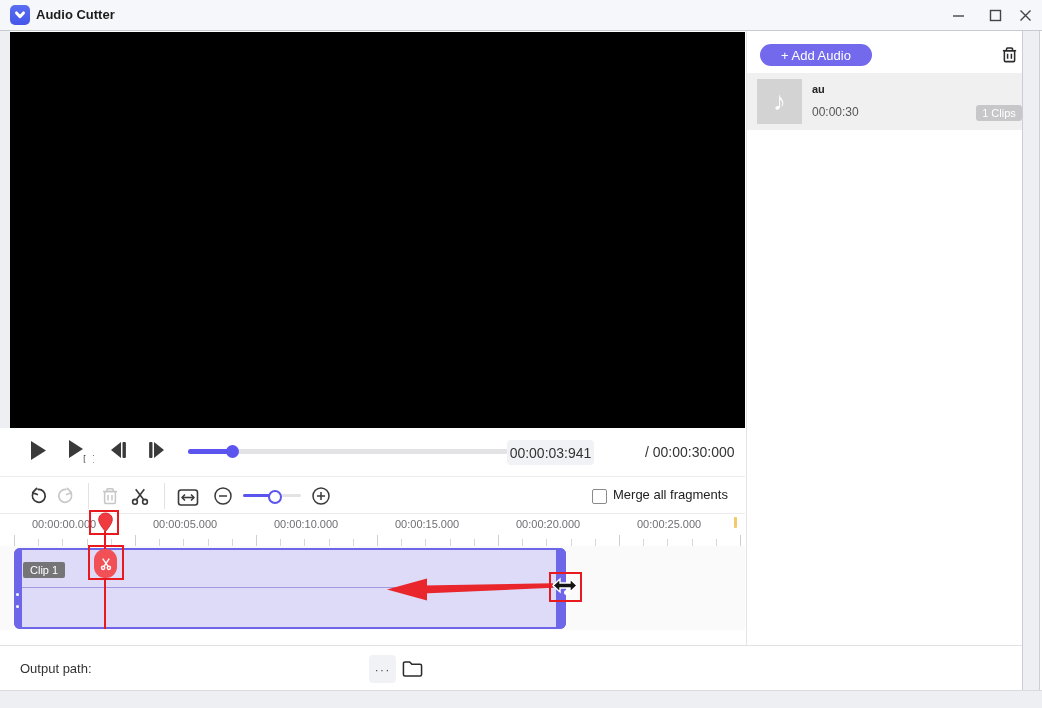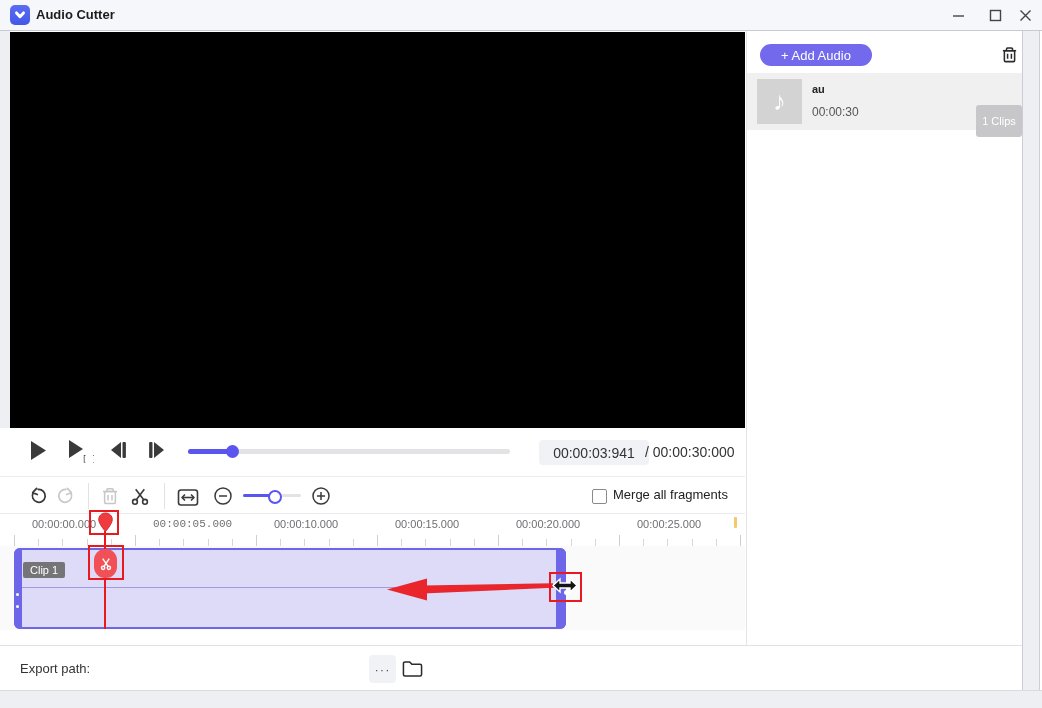--- a/index.html
+++ b/index.html
@@ -16,21 +16,21 @@
 
   
   .leftstrip{left:0;top:31px;width:10px;height:397px;background:#edeff3;}
   .video{left:10px;top:32px;width:735px;height:396px;background:#000;}
 
   
   .pbtn{display:flex;align-items:center;justify-content:center;}
   .slider-track{left:188px;top:449px;width:322px;height:5px;border-radius:3px;background:#e3e3e5;}
   .slider-fill{left:188px;top:449px;width:45px;height:5px;border-radius:3px;background:#5b54ee;}
   .slider-thumb{left:226px;top:445px;width:13px;height:13px;border-radius:50%;background:#5b54ee;}
-  .timebox{left:539px;top:440px;width:110px;height:25px;background:#f1f2f6;border-radius:4px;
+  .timebox{left:507px;top:440px;width:87px;height:25px;background:#f1f2f6;border-radius:4px;
            font-size:14px;color:#333;display:flex;align-items:center;justify-content:center;}
   .timetotal{left:645px;top:440px;height:25px;line-height:25px;font-size:14px;color:#333;}
 
   .hline{height:1px;background:#ececee;}
 
   
   .ticon{width:22px;height:22px;display:flex;align-items:center;justify-content:center;}
   .vsep{top:483px;width:1px;height:26px;background:#e2e2e4;}
   .ztrack{left:243px;top:494px;width:58px;height:3px;border-radius:2px;background:#e3e3e5;}
   .zfill{left:243px;top:494px;width:30px;height:3px;border-radius:2px;background:#5b54ee;}
@@ -64,21 +64,21 @@
   
   .rpanel{left:746px;top:31px;width:276px;height:614px;background:#fff;border-left:1px solid #e4e4e6;box-sizing:border-box;}
   .addbtn{left:760px;top:44px;width:112px;height:22px;border-radius:11px;background:#7269ec;color:#fff;
           font-size:13px;display:flex;align-items:center;justify-content:center;}
   .paneltrash{left:998px;top:43px;width:22px;height:22px;display:flex;align-items:center;justify-content:center;}
   .audioitem{left:747px;top:73px;width:275px;height:57px;background:#f0f0f1;}
   .thumb{left:757px;top:79px;width:45px;height:45px;background:#d3d3d4;display:flex;align-items:center;justify-content:center;
          font-size:26px;color:#fcfcfc;}
   .aname{left:812px;top:83px;font-size:11px;font-weight:bold;color:#222;}
   .adur{left:812px;top:105px;font-size:12px;color:#555;}
-  .abadge{left:976px;top:105px;width:46px;height:32px;background:#c7c7c9;border-radius:3px;color:#fff;font-size:11px;
+  .abadge{left:976px;top:105px;width:46px;height:16px;background:#c7c7c9;border-radius:3px;color:#fff;font-size:11px;
           display:flex;align-items:center;justify-content:center;}
 
   
   .gutter{left:1022px;top:31px;width:18px;height:677px;background:#edeff3;border-left:1px solid #cbced3;border-right:1px solid #cbced3;box-sizing:border-box;}
   .bottombar{left:0;top:645px;width:1022px;height:45px;background:#fff;border-top:1px solid #e2e2e4;box-sizing:border-box;}
   .outlabel{left:20px;top:661px;font-size:13px;color:#333;}
   .pathbox{left:103px;top:655px;width:262px;height:28px;background:#f1f2f6;border-radius:4px;
            font-size:12px;color:#555;display:flex;align-items:center;padding:0 8px;box-sizing:border-box;
            white-space:nowrap;overflow:hidden;}
   .dotsbtn{left:369px;top:655px;width:27px;height:28px;background:#f1f2f6;border-radius:4px;
@@ -206,21 +206,21 @@
         <line x1="10" y1="6" x2="10" y2="14"></line>
       </svg>
   </div>
   <div class="abs checkbox"></div>
   <div class="abs mergelabel">Merge all fragments</div>
 
   <div class="abs hline" style="left:0;top:513px;width:745px;"></div>
 
   <div class="abs ruler">
     <span class="abs rlabel" style="left:10px;">00:00:00.000</span>
-    <span class="abs rlabel" style="left:131px;font-family:Liberation Mono, monospace;">00:00:05.000</span>
+    <span class="abs rlabel" style="left:131px;">00:00:05.000</span>
     <span class="abs rlabel" style="left:252px;">00:00:10.000</span>
     <span class="abs rlabel" style="left:373px;">00:00:15.000</span>
     <span class="abs rlabel" style="left:494px;">00:00:20.000</span>
     <span class="abs rlabel" style="left:615px;">00:00:25.000</span>
     <div>
         <div class="tick major" style="left: 14px;"></div>
         <div class="tick" style="left: 38.2px;"></div>
         <div class="tick" style="left: 62.4px;"></div>
         <div class="tick" style="left: 86.6px;"></div>
         <div class="tick" style="left: 110.8px;"></div>
@@ -308,21 +308,21 @@
   <div class="abs thumb">
       <span>♪</span>
     </div>
   <div class="abs aname">au</div>
   <div class="abs adur">00:00:30</div>
   <div class="abs abadge">1 Clips</div>
 
   <div class="abs gutter"></div>
 
   <div class="abs bottombar"></div>
-  <div class="abs outlabel">Export path:</div>
+  <div class="abs outlabel">Output path:</div>
   <div class="abs dotsbtn">···</div>
   <div class="abs folderbtn">
     <svg width="21" height="18" viewBox="0 0 22 18" fill="none" stroke="#2b2b2b" stroke-width="1.6">
         <path d="M1.5 3.2 a1.6 1.6 0 0 1 1.6 -1.6 h5 l2.2 2.5 h8.6 a1.6 1.6 0 0 1 1.6 1.6 v9.1 a1.6 1.6 0 0 1 -1.6 1.6 h-15.8 a1.6 1.6 0 0 1 -1.6 -1.6 z"></path>
       </svg>
   </div>
   <div class="abs bottomstrip"></div>
 
 </div>
 

